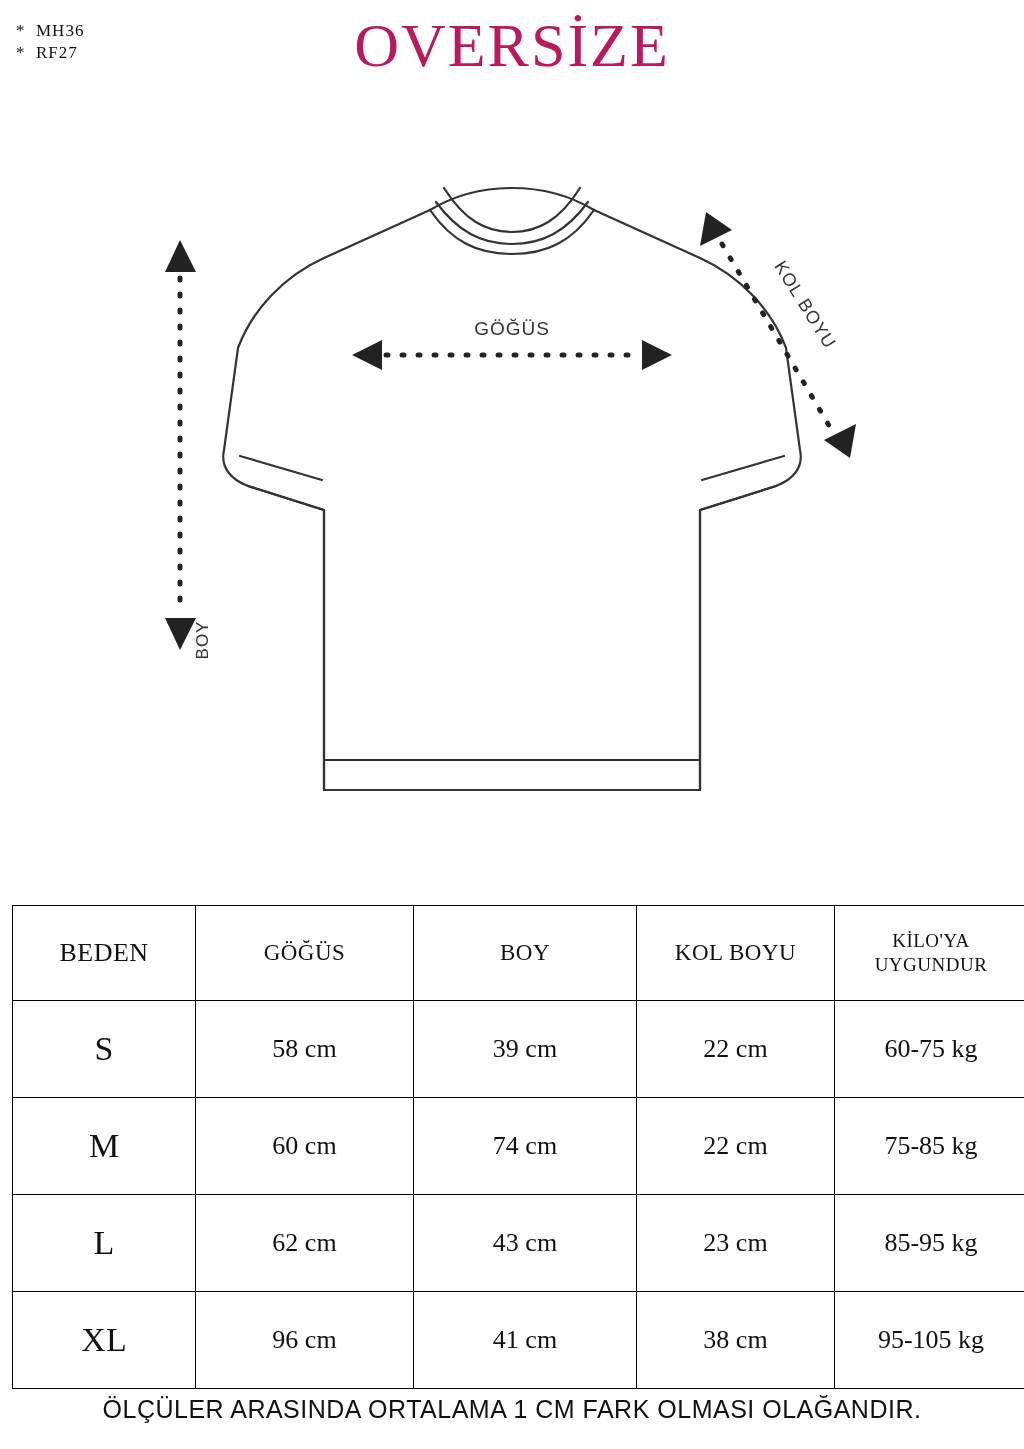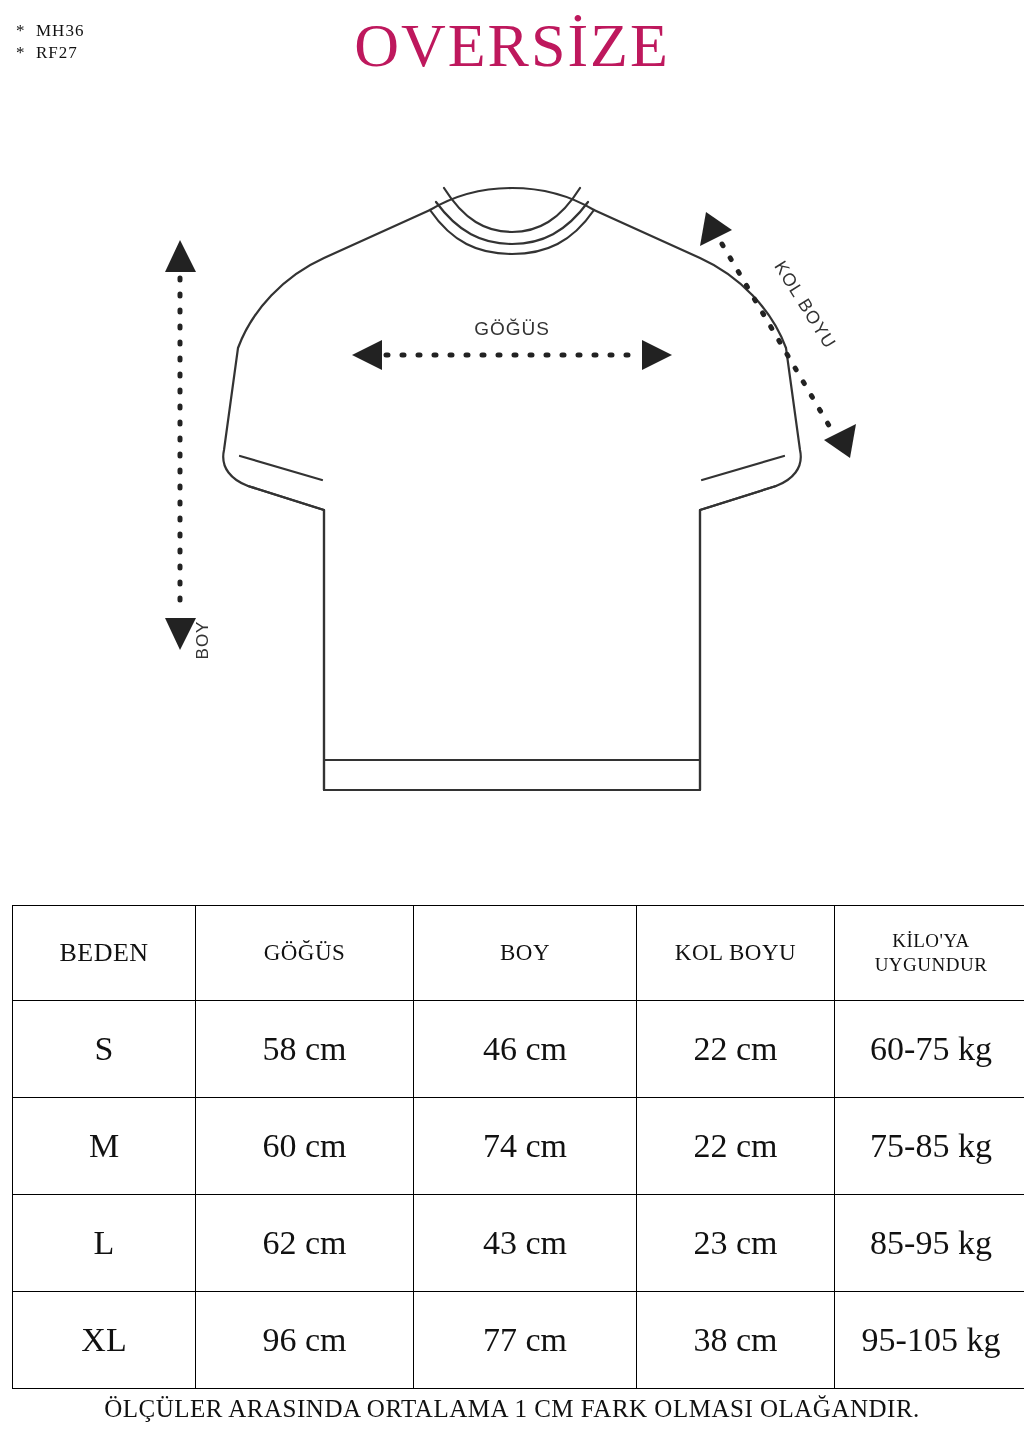--- a/index.html
+++ b/index.html
@@ -75,36 +75,36 @@
     font-size: 23px;
     letter-spacing: 0.5px;
   }
   table.size-table thead th.hdr-small {
     font-size: 19px;
     line-height: 1.25;
   }
   table.size-table thead th.hdr-beden { font-size: 26px; }
   table.size-table tbody td { height: 94px; }
   td.c-size { font-size: 34px; }
-  td.c-val  { font-size: 34px; }
+  td.c-val  { font-size: 26px; }
 
   
   thead th {
     border-top-left-radius: 12px;
     border-top-right-radius: 12px;
     margin-left: 35px;
   }
 
   .footnote {
     position: absolute;
     left: 0;
     right: 0;
     top: 1395px;
     text-align: center;
-    font-family: Liberation Serif, serif;
+    font-family: Liberation Sans, sans-serif;
     font-size: 25px;
     letter-spacing: 0.5px;
     color: #111;
   }
 </style>
 </head>
 <body>
 
 <div class="codes">
   <div>*  MH36</div>
@@ -185,42 +185,42 @@
         <th class="hdr-small" style="width:190px">
           <span>KİLO'YA</span><br>
           <span>UYGUNDUR</span>
         </th>
       </tr>
     </thead>
     <tbody>
       <tr>
         <td class="c-size">S</td>
         <td class="c-val">58 cm</td>
-        <td class="c-val">46 cm</td>
+        <td class="c-val">39 cm</td>
         <td class="c-val">22  cm</td>
         <td class="c-val">60-75 kg</td>
       </tr>
       <tr>
         <td class="c-size">M</td>
         <td class="c-val">60 cm</td>
         <td class="c-val">74 cm</td>
         <td class="c-val">22 cm</td>
         <td class="c-val">75-85 kg</td>
       </tr>
       <tr>
         <td class="c-size">L</td>
         <td class="c-val">62 cm</td>
         <td class="c-val">43 cm</td>
         <td class="c-val">23 cm</td>
         <td class="c-val">85-95 kg</td>
       </tr>
       <tr>
         <td class="c-size">XL</td>
         <td class="c-val">96 cm</td>
-        <td class="c-val">77 cm</td>
+        <td class="c-val">41 cm</td>
         <td class="c-val">38 cm</td>
         <td class="c-val">95-105 kg</td>
       </tr>
     </tbody>
   </table>
 </div>
 
 <div class="footnote">ÖLÇÜLER ARASINDA ORTALAMA 1 CM FARK OLMASI OLAĞANDIR.</div>
 
 </body></html>

